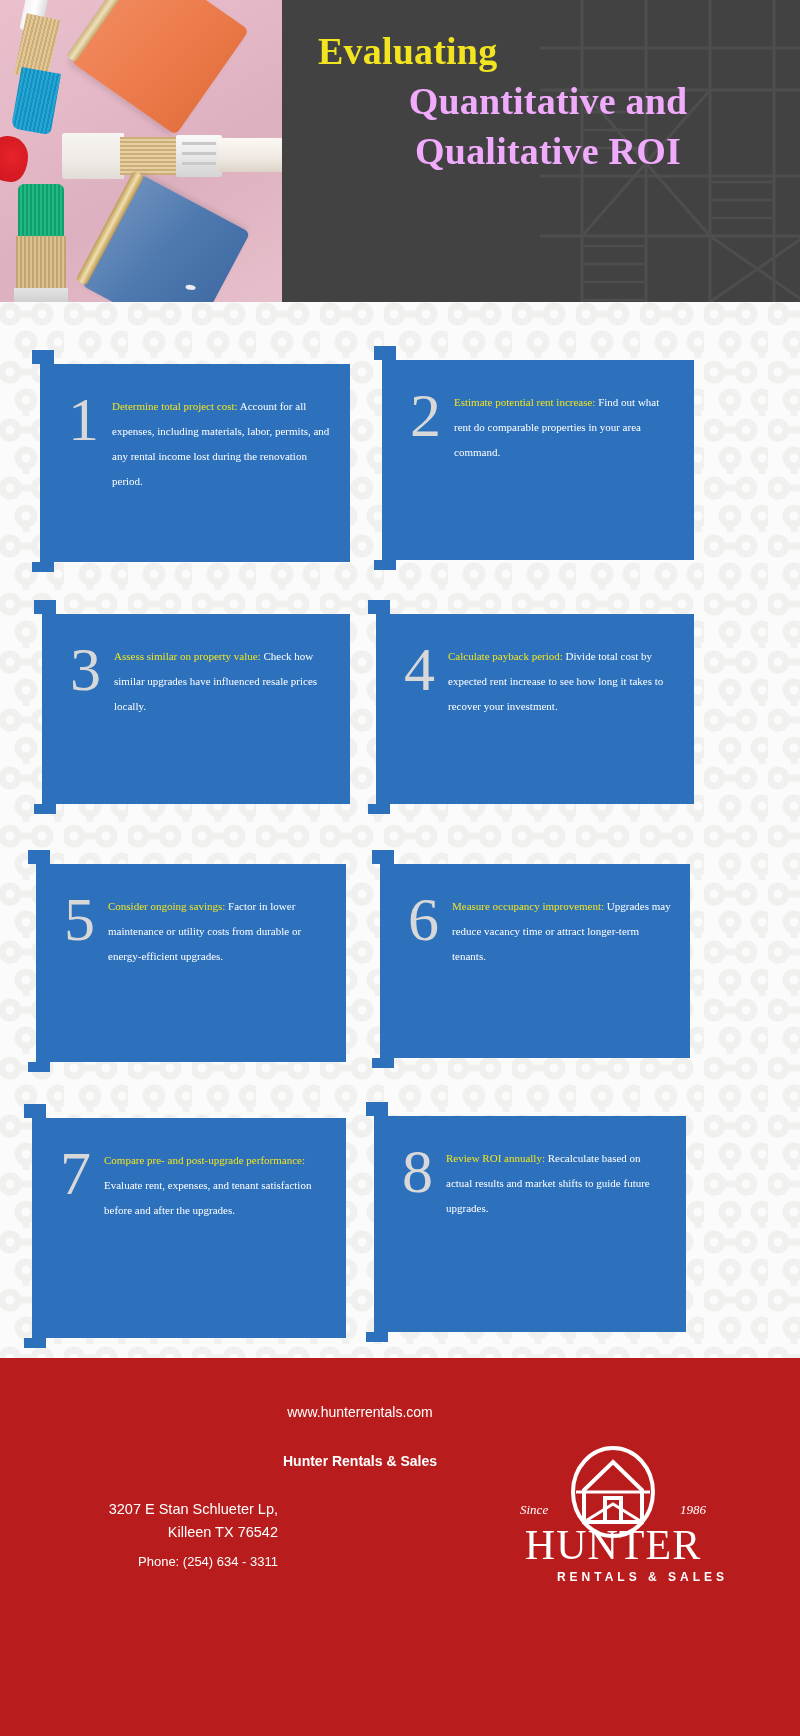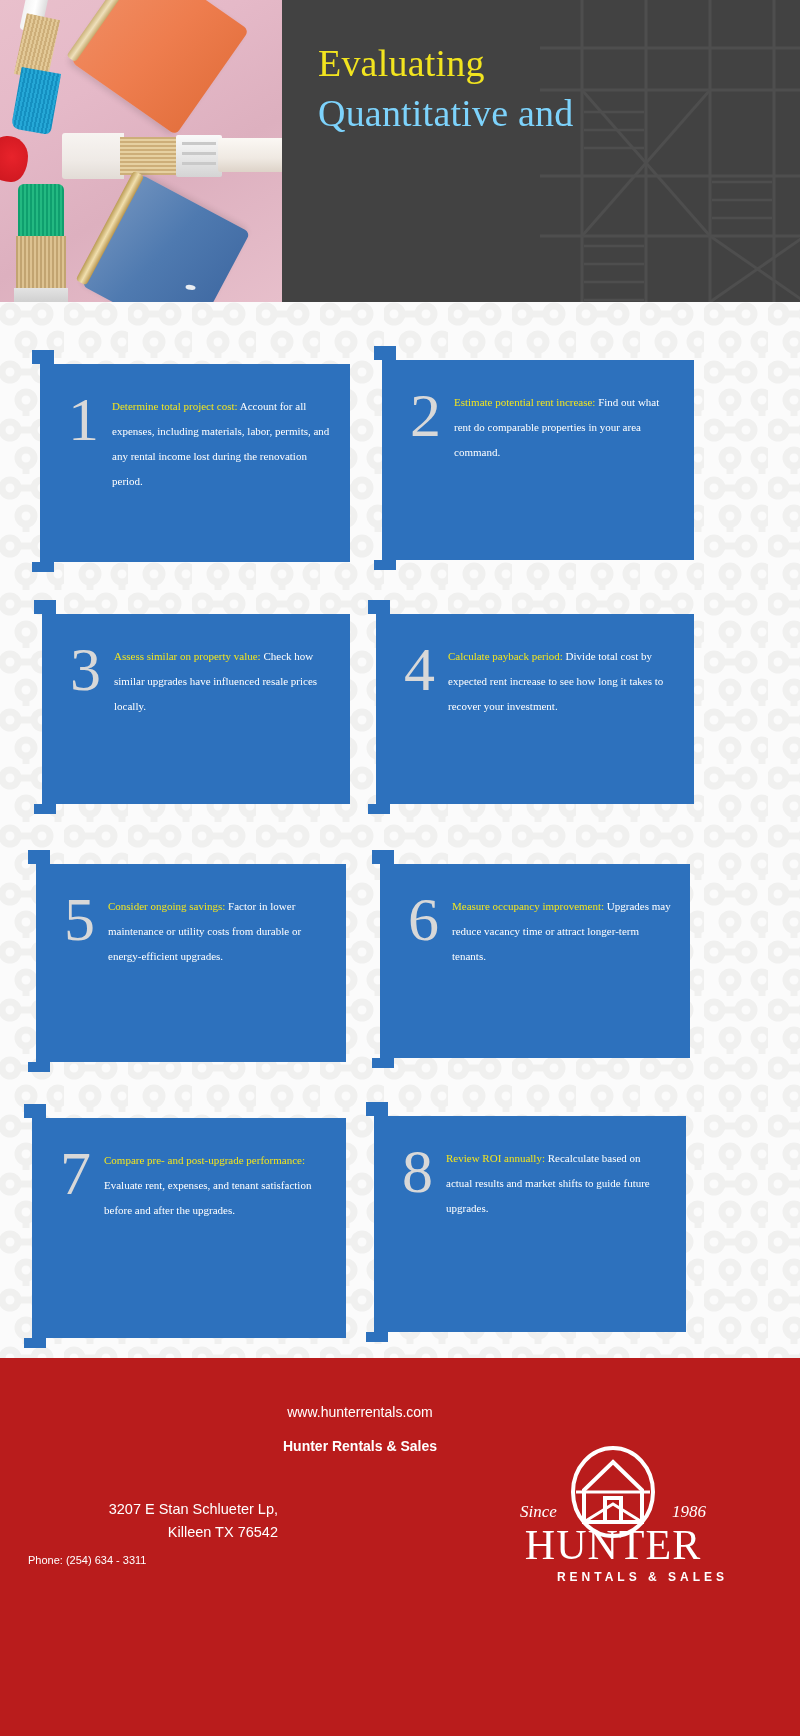--- a/index.html
+++ b/index.html
@@ -136,31 +136,32 @@
   .brush-green-ferrule {
     left: 14px; top: 288px; width: 54px; height: 20px;
     background: linear-gradient(180deg,#e3e3e3,#c8c8c8);
   }
 
   
   .scaffold { position:absolute; right:0; top:0; width: 260px; height: 302px; opacity:.55; }
 
   .header-text {
     position: absolute;
-    left: 318px; top: 38px;
+    left: 318px; top: 26px;
     width: 460px;
+    font-weight: bold;
   }
   .title-line {
     font-family: "Liberation Serif", serif;
     font-size: 38px;
     line-height: 50px;
     letter-spacing: .2px;
   }
   .title-yellow { color: #f2e41f; }
-  .title-white  { color: #7dd3fc; }
+  .title-white  { color: #f0abfc; text-align: center; }
 
   
   .pattern {
     position: absolute;
     left: 0; top: 302px;
     width: 800px; height: 1056px;
     background-color: #fbfbfb;
   }
 
   
@@ -230,51 +231,51 @@
   }
   .footer-site {
     position: absolute;
     left: 0; top: 46px; width: 720px;
     text-align: center;
     font-size: 14px;
     color: #ffffff;
   }
   .footer-brand {
     position: absolute;
-    left: 0; top: 80px; width: 720px;
+    left: 0; top: 95px; width: 720px;
     text-align: center;
     font-size: 14px;
     font-weight: bold;
     color: #ffffff;
   }
   .footer-address {
     position: absolute;
     left: 28px; top: 140px; width: 250px;
     text-align: right;
     font-size: 14.5px;
     line-height: 23px;
   }
   .footer-phone {
     position: absolute;
     left: 28px; top: 196px; width: 250px;
-    text-align: left;
-    font-size: 11px;
+    text-align: right;
+    font-size: 13px;
   }
   .logo {
     position: absolute;
     left: 498px; top: 88px;
     width: 230px; height: 150px;
   }
   .logo-badge { position:absolute; left: 52px; top: 0; width: 126px; height: 92px; }
   .logo-since {
     position: absolute;
     left: 0; top: 56px; width: 230px;
     font-family: "Liberation Serif", serif;
     font-style: italic;
-    font-size: 17px;
+    font-size: 13px;
     color: #ffffff;
     display: flex; justify-content: space-between;
     padding: 0 22px;
   }
   .logo-name {
     position: absolute;
     left: 0; top: 76px; width: 230px;
     text-align: center;
     font-family: "Liberation Serif", serif;
     font-size: 42px;
@@ -346,20 +347,21 @@
 
         <line x1="172" y1="182" x2="232" y2="182"></line>
         <line x1="172" y1="200" x2="232" y2="200"></line>
         <line x1="172" y1="218" x2="232" y2="218"></line>
       </g>
     </svg>
 
     <div class="header-text">
       <div class="title-line title-yellow">Evaluating</div>
       <div class="title-line title-white">Quantitative and</div>
+      <div class="title-line title-white">Qualitative ROI</div>
     </div>
   </div>
 
   <div class="pattern">
     <svg width="800" height="1056">
       <defs>
         <pattern id="keys" x="0" y="0" width="64" height="58" patternUnits="userSpaceOnUse">
           <g fill="none" stroke="#f0f0ef" stroke-width="7">
             <circle cx="10" cy="12" r="8"></circle>
             <circle cx="42" cy="12" r="8"></circle>

